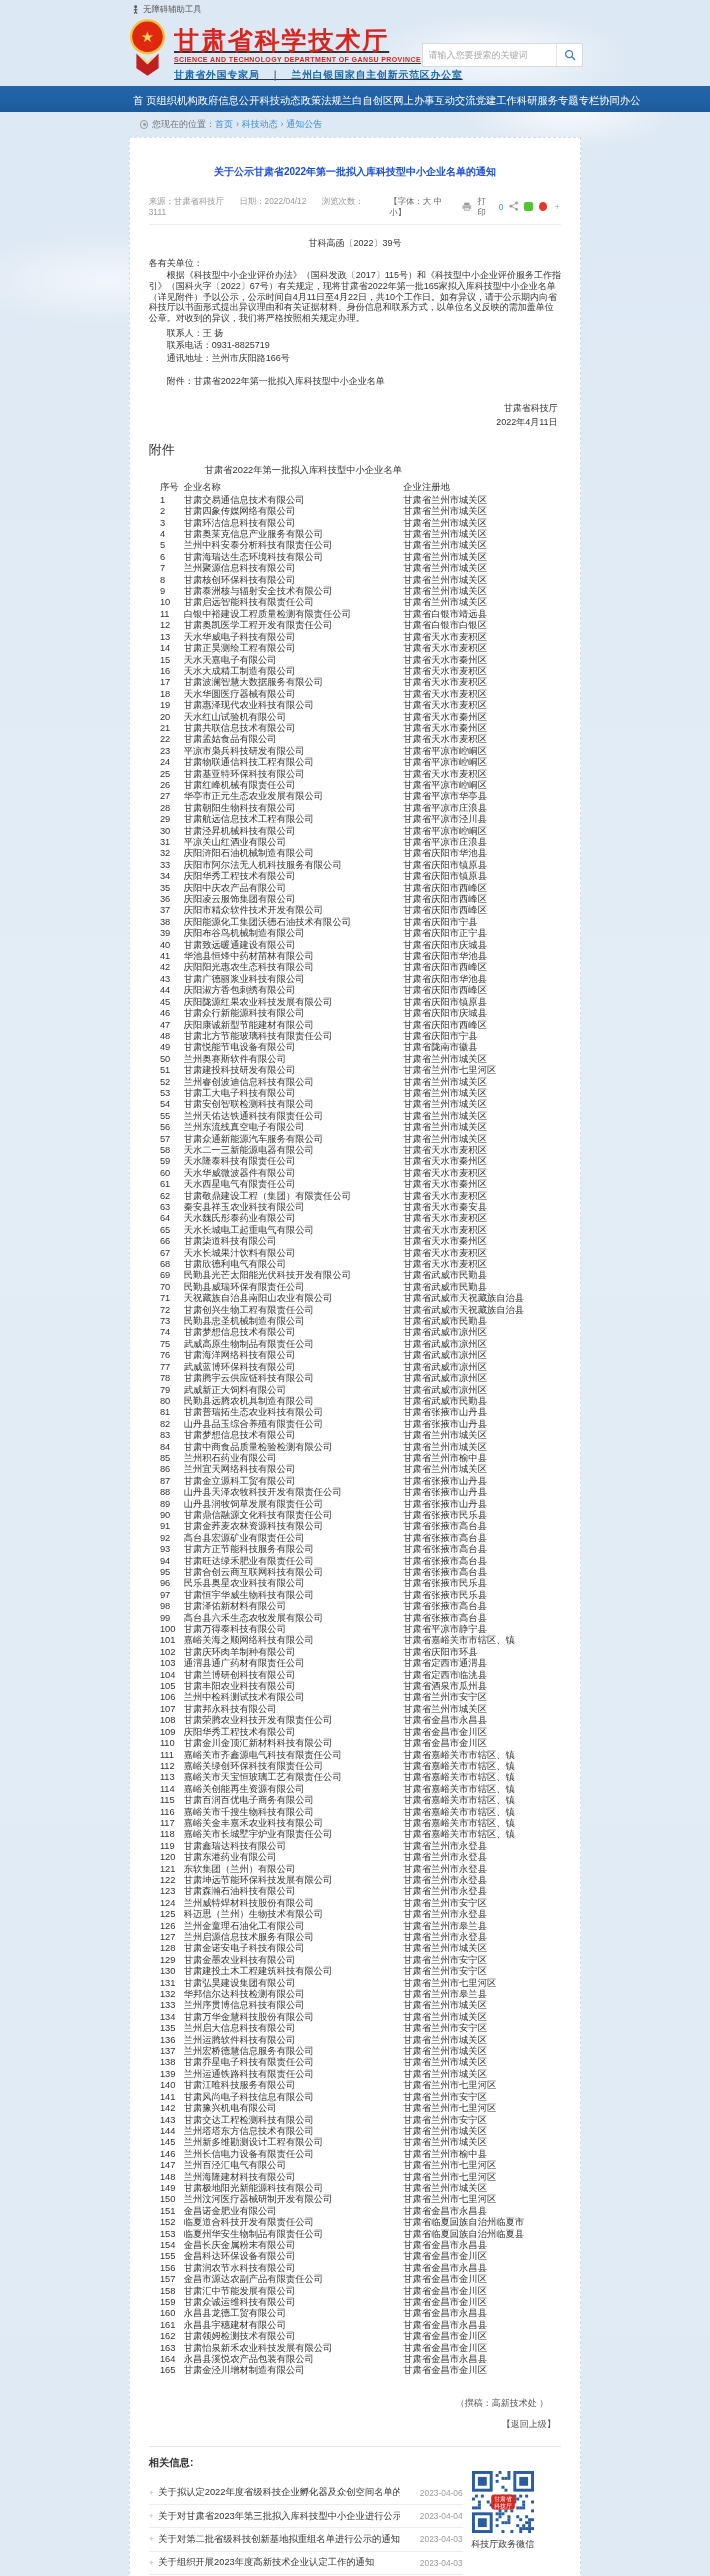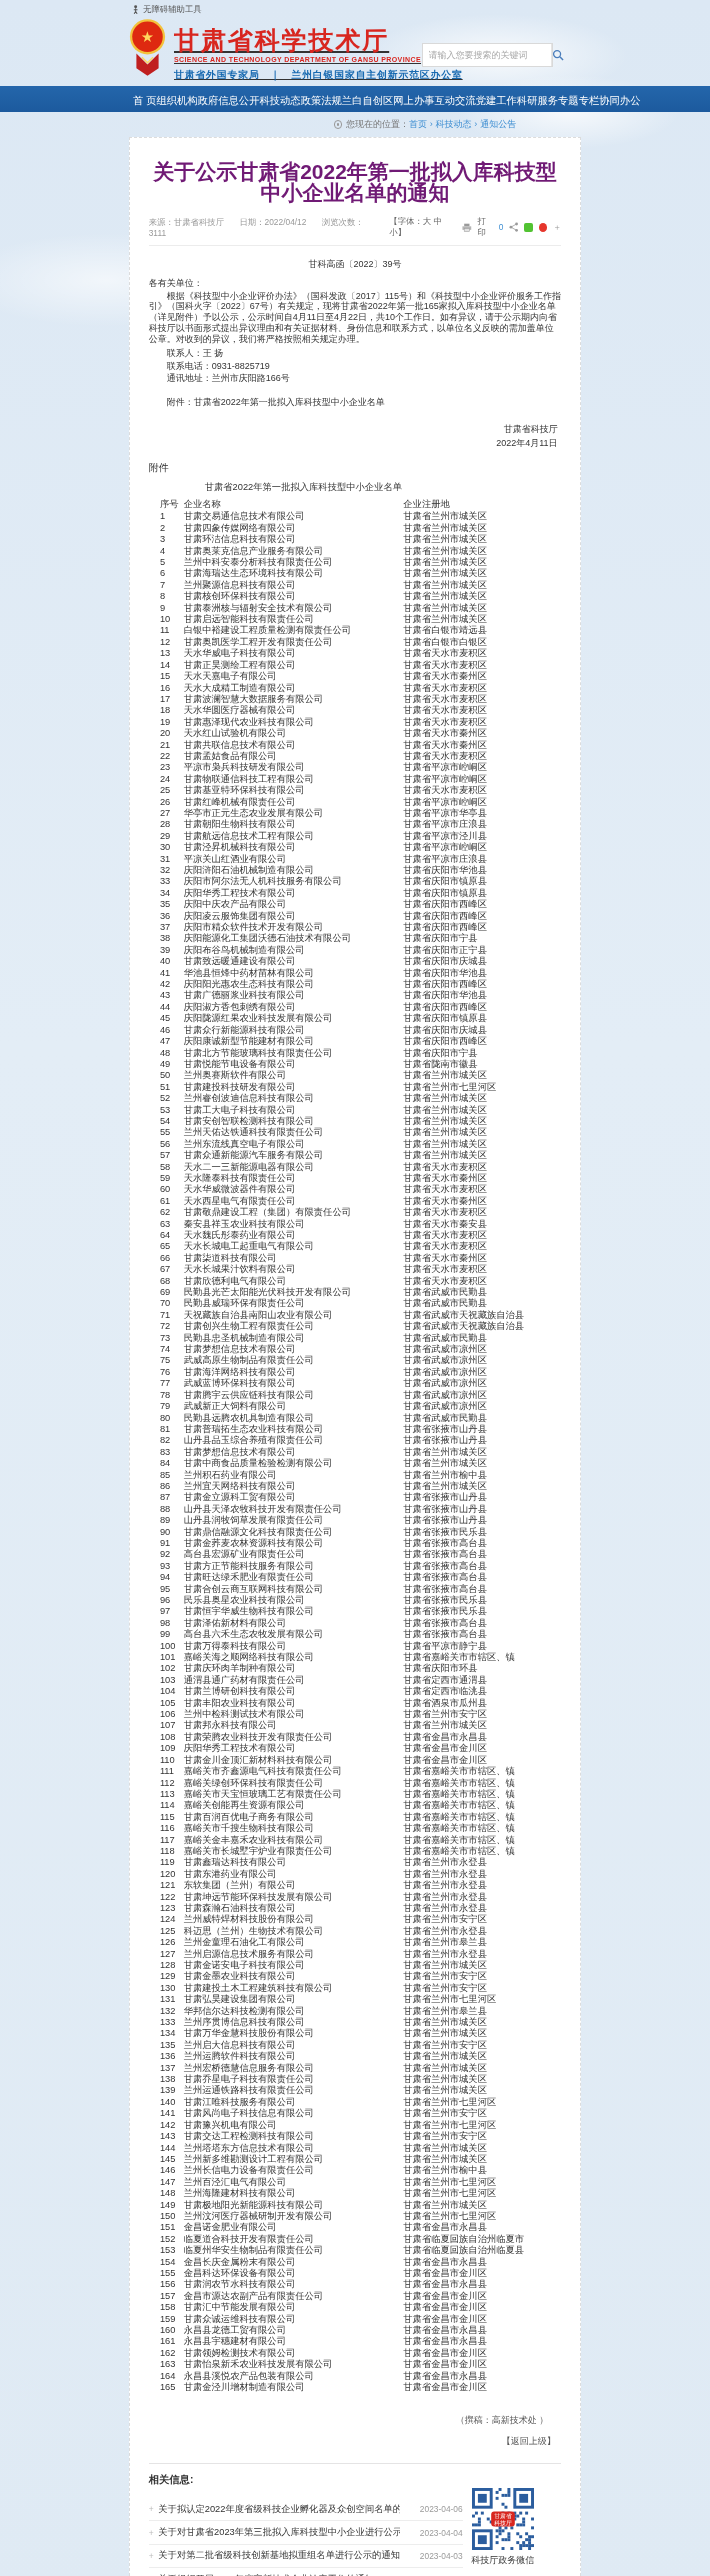--- a/index.html
+++ b/index.html
@@ -16,56 +16,56 @@
   
   .topbar { height:16px; padding:2.8px 0 0 131px; font-size:8.4px; color:#555; display:flex; align-items:center; gap:2.8px;}
   .topbar svg { display:block; }
   
   .header { position:relative; height:70px; padding-left:131px; }
   .logo { position:absolute; left:129px; top:1.9px; width:37px; height:58px; }
   .brand { position:absolute; left:174px; top:10px;text-decoration:underline; }
   .brand .cn { font-size:25px; font-weight:bold; color:#d8261f; letter-spacing:1.9px; line-height:28px;}
   .brand .en { font-size:7px; font-weight:bold; color:#d8261f; letter-spacing:0.4px; margin-top:1.9px;}
   .brand .orgs { font-size:9.8px; font-weight:bold; color:#1769b0; margin-top:6.5px; letter-spacing:0.9px;}
-  .search { position:absolute; left:422px; top:27px; width:131px; height:24px; background:#fff;
+  .search { position:absolute; left:422px; top:27px; width:161px; height:24px; background:#fff;
             border:0.9px solid #d9d9d9; display:flex; align-items:center; }
   .search input { flex:1; border:0; outline:none; font-size:9px; color:#333; padding:0 5.6px;
                   font-family:inherit; background:transparent;}
   .search input::placeholder { color:#a9a9a9; }
   .search .btn { width:26px; height:100%; display:flex; align-items:center; justify-content:center;
                  border-left:0.9px solid #e5e5e5; cursor:pointer;}
   
   .nav { height:26px; background:linear-gradient(180deg,#2466ab,#1c5a9e); }
   .nav ul { list-style:none; width:447px; margin:0 auto 0 133px; height:26px;
             display:flex; justify-content:space-between; align-items:center; }
   .nav a { color:#fff; font-size:10.3px; text-decoration:none; white-space:nowrap; }
   
-  .crumbrow { height:25px; display:flex; align-items:center; padding-left:140px; font-size:9px; color:#777;justify-content:center;}
+  .crumbrow { height:25px; display:flex; align-items:center; padding-left:140px; font-size:9px; color:#777;}
   .crumbrow .dotico { width:8.4px; height:8.4px; border:0.9px solid #999; border-radius:50%; display:inline-flex;
                       align-items:center; justify-content:center; margin-right:3.7px;}
   .crumbrow .dotico i { width:2.8px; height:2.8px; background:#999; border-radius:50%;}
   .crumbrow a { color:#3f8fd2; text-decoration:none; }
   .crumbrow .sep { color:#3f8fd2; margin:0 2.8px; }
   
   .card { width:452px; margin:0 auto 8.4px auto; background:#fff; border:0.9px dashed #dcdcdc; padding:0 18.7px 13px 18.7px; }
-  .art-title { text-align:center; font-size:21px; font-weight:bold; color:#701a75; margin-top:24px; line-height:20.6px;}
+  .art-title { text-align:center; font-size:10px; font-weight:bold; color:#1d4ed8; margin-top:24px; line-height:20.6px;}
   .metarow { display:flex; justify-content:space-between; align-items:center; margin-top:13px;
              padding-bottom:6.5px; border-bottom:0.9px solid #ececec; font-size:8.4px; color:#999;gap:6px;}
   .metarow .left span { margin-right:13px; }
   .metarow .right { display:flex; align-items:center; gap:5.6px; color:#666;}
   .icon-sq { width:9.3px; height:9.3px; border-radius:1.9px; display:inline-block;}
   .share-count { color:#3f8fd2; }
   .docnum { text-align:center; font-size:9px; color:#333; margin-top:12px;}
   .bodytext { font-size:9px; color:#333; line-height:10.7px; margin-top:7.5px;}
   .bodytext .ind { text-indent:2em; }
   .contact { font-size:9px; color:#333; line-height:12.6px; }
   .contact div { text-indent:2em; }
   .attach { font-size:9px; color:#333; margin-top:11.2px; text-indent:2em;}
   .signblock { text-align:right; font-size:9px; color:#333; margin-top:13px; line-height:14px; padding-right:3.7px;}
-  .appendix { font-size:10px; color:#333; margin-top:11.2px;}
+  .appendix { font-size:13px; color:#333; margin-top:11.2px;}
   .tbl-title { font-size:9.3px; color:#333; margin:5.6px 0 0 56px; }
   table.companies { border-collapse:collapse; margin-left:11.2px; margin-top:2.8px;}
   table.companies th { font-size:9.3px; font-weight:normal; color:#333; text-align:left; padding:0.9px 0; }
   table.companies td { font-size:9.3px; color:#333; padding:0; line-height:11.4px; white-space:nowrap; }
   table.companies .c-idx { width:24px; }
   table.companies .c-name { width:221px; }
   table.companies .c-reg { width:159px; }
   .byline { text-align:right; font-size:9px; color:#555; margin-top:20.6px; padding-right:13px;}
   .backlink { text-align:right; font-size:9px; color:#555; margin-top:7.5px; padding-right:5.6px;}
   .related { border-top:0.9px solid #e4e4e4; margin-top:15px; position:relative; padding-top:9.3px; }

